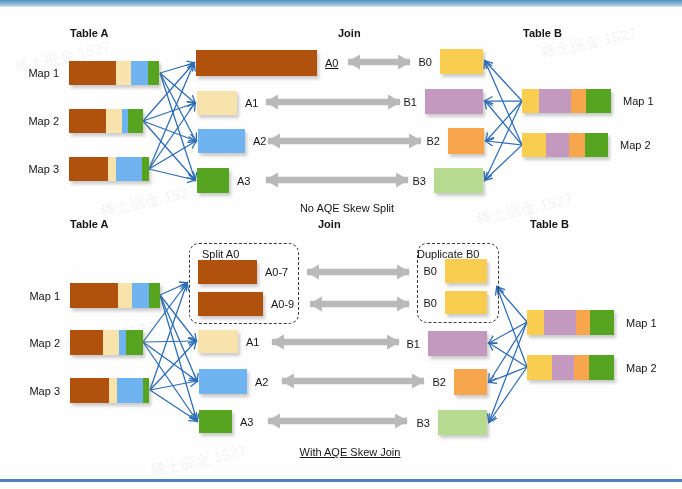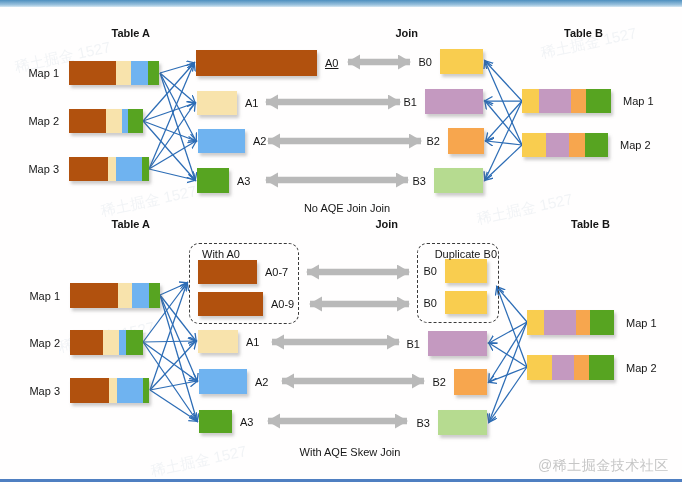--- a/index.html
+++ b/index.html
@@ -3,21 +3,21 @@
 <meta charset="utf-8">
 <style>
   html,body{margin:0;padding:0;background:#e9e9e9;}
   #frame{position:relative;width:682px;height:489px;background:#fffefe;overflow:hidden;
          font-family:"Liberation Sans",sans-serif;color:#161616;box-shadow:0 0 0 1px #dcdcdc;}
   #topbar{position:absolute;left:0;top:0;width:682px;height:7px;
           background:linear-gradient(#4e8fbf,#9cc3de 70%,#d8e8f3);}
   #bottombar{position:absolute;left:0;top:479px;width:682px;height:3px;background:#4f7fc1;}
   #arrows{position:absolute;left:0;top:0;z-index:1;}
   .lbl{position:absolute;height:14px;line-height:14px;font-size:11px;z-index:3;white-space:nowrap;}
-  .ttl{font-weight:bold;text-align:right;}
+  .ttl{font-weight:bold;text-align:left;}
   .cap{text-align:center;}
   .box{position:absolute;z-index:2;box-shadow:2px 3px 3px rgba(110,110,110,.35);}
   .bar{position:absolute;display:flex;z-index:2;box-shadow:2px 3px 3px rgba(110,110,110,.35);}
   .seg{height:100%;}
   .dashed{position:absolute;z-index:2;border:1.6px dashed #3a3a3a;border-radius:10px;background:transparent;}
   .bgmark{position:absolute;z-index:0;font-size:15px;color:#9fb4c6;opacity:.14;
           transform:rotate(-12deg);white-space:nowrap;}
   #watermark{position:absolute;left:538px;top:457px;width:138px;font-size:14px;
              color:#c6c6c6;z-index:3;letter-spacing:.5px;}
 </style>
@@ -84,21 +84,21 @@
         <line x1="527" y1="367" x2="497" y2="287" stroke="#2C6CB5" stroke-width="1.25" marker-end="url(#bh)"></line>
         <line x1="527" y1="367" x2="489" y2="343" stroke="#2C6CB5" stroke-width="1.25" marker-end="url(#bh)"></line>
         <line x1="527" y1="367" x2="489" y2="382" stroke="#2C6CB5" stroke-width="1.25" marker-end="url(#bh)"></line>
         <line x1="527" y1="367" x2="489" y2="422" stroke="#2C6CB5" stroke-width="1.25" marker-end="url(#bh)"></line>
       </g>
   </svg>
   <div id="nodes">
       <div class="lbl ttl" style="left: 70px; top: 26px; width: 80px;">Table A</div>
       <div class="lbl ttl" style="left: 338px; top: 26px; width: 80px;">Join</div>
       <div class="lbl ttl" style="left: 523px; top: 26px; width: 80px;">Table B</div>
-      <div class="lbl cap" style="left: 257px; top: 201px; width: 180px;">No AQE Join Join</div>
+      <div class="lbl cap" style="left: 257px; top: 201px; width: 180px;">No AQE Skew Split</div>
       <div class="bar" style="left: 69px; top: 61px; width: 90px; height: 24px;">
         <div class="seg" style="width: 47px; background: rgb(177, 81, 14);"></div>
         <div class="seg" style="width: 15px; background: rgb(248, 227, 172);"></div>
         <div class="seg" style="width: 17px; background: rgb(111, 179, 240);"></div>
         <div class="seg" style="width: 11px; background: rgb(87, 164, 33);"></div>
       </div>
       <div class="lbl" style="left: 7px; top: 66px; width: 52px; text-align: right;">Map 1</div>
       <div class="bar" style="left: 69px; top: 109px; width: 74px; height: 24px;">
         <div class="seg" style="width: 37px; background: rgb(177, 81, 14);"></div>
         <div class="seg" style="width: 16px; background: rgb(248, 227, 172);"></div>
@@ -139,25 +139,25 @@
       <div class="lbl" style="left: 382px; top: 54.5px; width: 50px; text-align: right;">B0</div>
       <div class="box" style="left: 425px; top: 89px; width: 58px; height: 25px; background: rgb(196, 153, 192);"></div>
       <div class="lbl" style="left: 367px; top: 94.5px; width: 50px; text-align: right;">B1</div>
       <div class="box" style="left: 448px; top: 128px; width: 36px; height: 26px; background: rgb(247, 166, 78);"></div>
       <div class="lbl" style="left: 390px; top: 134px; width: 50px; text-align: right;">B2</div>
       <div class="box" style="left: 434px; top: 168px; width: 49px; height: 25px; background: rgb(182, 219, 144);"></div>
       <div class="lbl" style="left: 376px; top: 173.5px; width: 50px; text-align: right;">B3</div>
       <div class="lbl ttl" style="left: 70px; top: 217px; width: 80px;">Table A</div>
       <div class="lbl ttl" style="left: 318px; top: 217px; width: 80px;">Join</div>
       <div class="lbl ttl" style="left: 530px; top: 217px; width: 80px;">Table B</div>
-      <div class="lbl cap" style="left: 260px; top: 445px; width: 180px;">With AQE Skew Join</div>
+      <div class="lbl cap" style="left: 260px; top: 445px; width: 180px; text-decoration: underline;">With AQE Skew Join</div>
       <div class="dashed" style="left: 189px; top: 243px; width: 108px; height: 79px;"></div>
-      <div class="lbl" style="left: 202px; top: 247px;">With A0</div>
+      <div class="lbl" style="left: 202px; top: 247px;">Split A0</div>
       <div class="dashed" style="left: 417px; top: 243px; width: 80px; height: 78px;"></div>
-      <div class="lbl" style="left: 417px; top: 247px; width: 80px; text-align: right;">Duplicate B0</div>
+      <div class="lbl" style="left: 417px; top: 247px; width: 80px; text-align: left;">Duplicate B0</div>
       <div class="bar" style="left: 70px; top: 283px; width: 90px; height: 25px;">
         <div class="seg" style="width: 48px; background: rgb(177, 81, 14);"></div>
         <div class="seg" style="width: 14px; background: rgb(248, 227, 172);"></div>
         <div class="seg" style="width: 17px; background: rgb(111, 179, 240);"></div>
         <div class="seg" style="width: 11px; background: rgb(87, 164, 33);"></div>
       </div>
       <div class="lbl" style="left: 8px; top: 288.5px; width: 52px; text-align: right;">Map 1</div>
       <div class="bar" style="left: 70px; top: 330px; width: 73px; height: 25px;">
         <div class="seg" style="width: 33px; background: rgb(177, 81, 14);"></div>
         <div class="seg" style="width: 16px; background: rgb(248, 227, 172);"></div>
@@ -206,15 +206,14 @@
       <div class="lbl" style="left: 396px; top: 375px; width: 50px; text-align: right;">B2</div>
       <div class="box" style="left: 438px; top: 410px; width: 49px; height: 25px; background: rgb(182, 219, 144);"></div>
       <div class="lbl" style="left: 380px; top: 415.5px; width: 50px; text-align: right;">B3</div>
       <div class="bgmark" style="left: 14px; top: 48px;">稀土掘金 1527</div>
       <div class="bgmark" style="left: 100px; top: 192px;">稀土掘金 1527</div>
       <div class="bgmark" style="left: 540px; top: 34px;">稀土掘金 1527</div>
       <div class="bgmark" style="left: 58px; top: 328px;">稀土掘金 1527</div>
       <div class="bgmark" style="left: 476px; top: 200px;">稀土掘金 1527</div>
       <div class="bgmark" style="left: 150px; top: 452px;">稀土掘金 1527</div>
     </div>
-  <div id="watermark">@稀土掘金技术社区</div>
   <div id="bottombar"></div>
 </div>
 
 </body></html>

